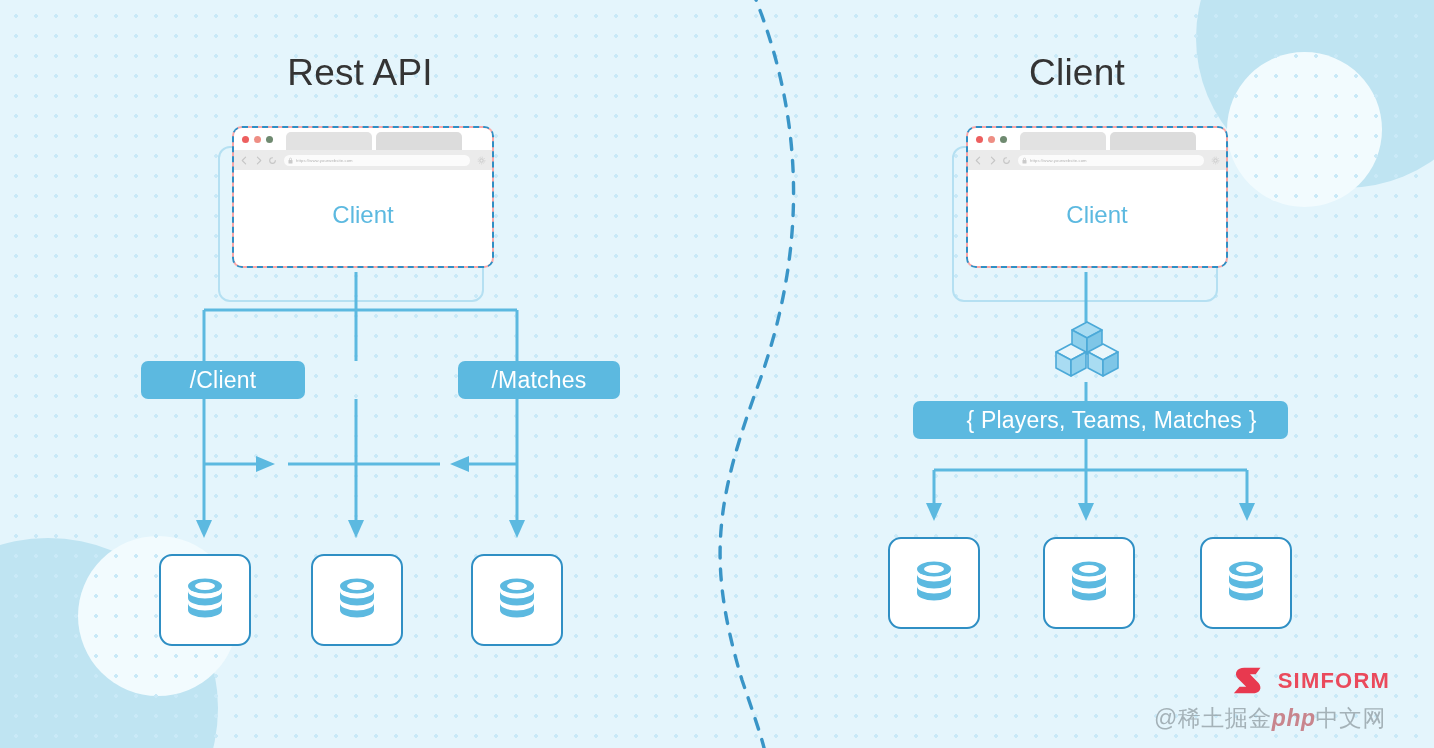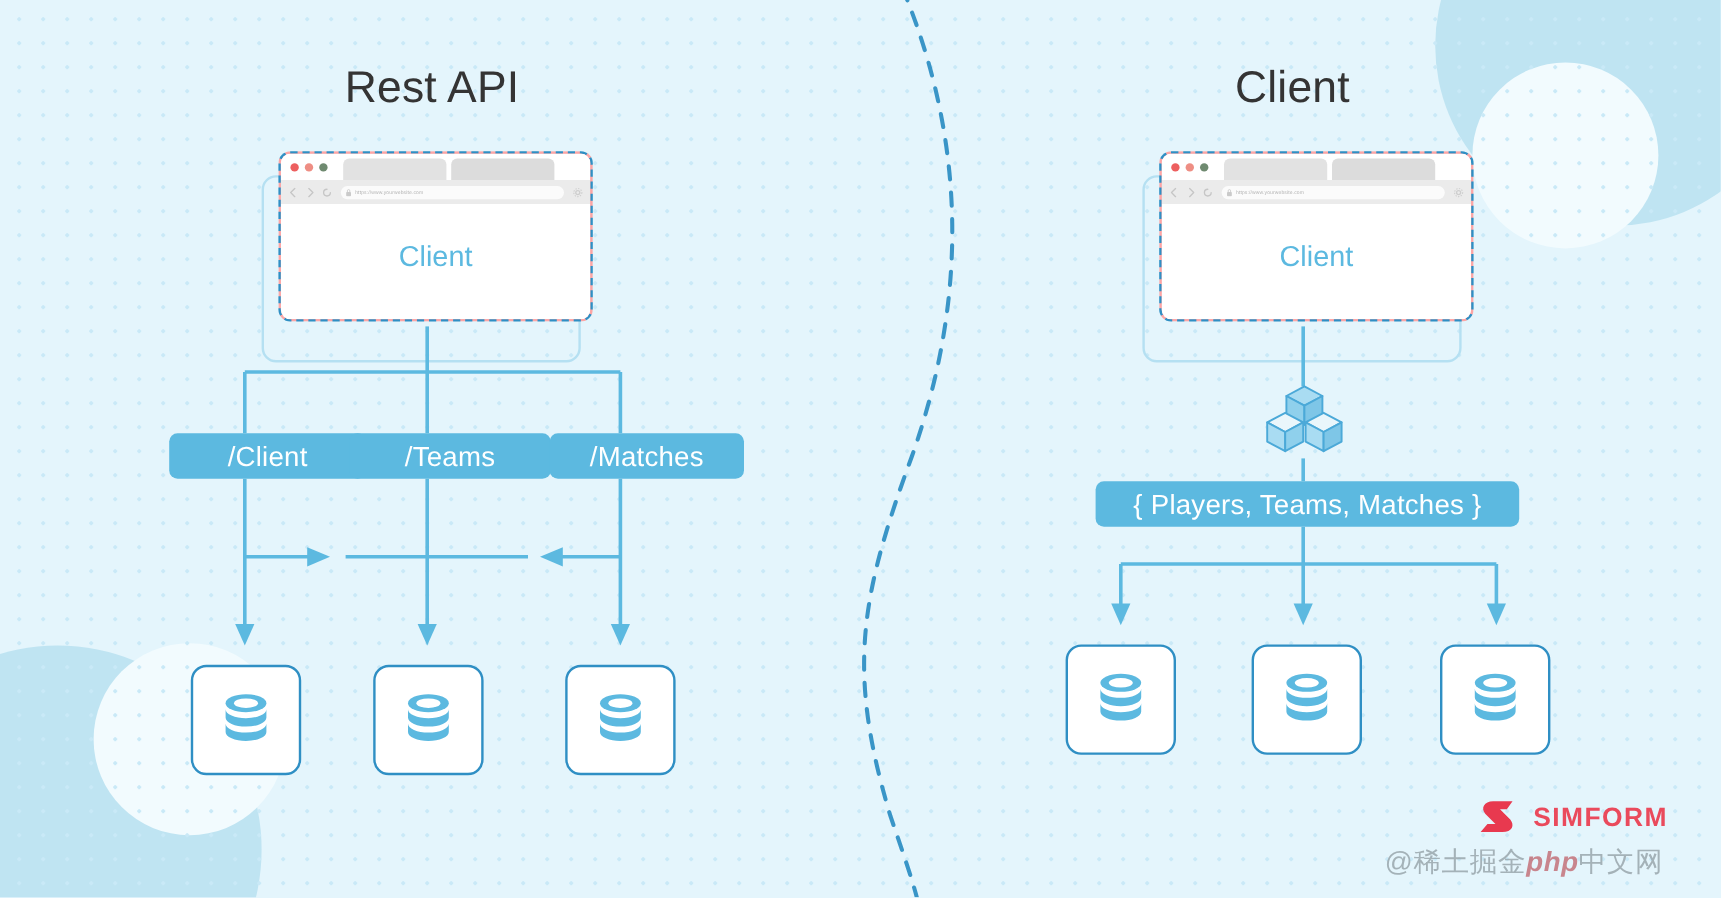--- a/index.html
+++ b/index.html
@@ -206,20 +206,21 @@
     color: #ffffff;
     border-radius: 7px;
     display: flex;
     align-items: center;
     justify-content: center;
     font-size: 23px;
     font-weight: 400;
     letter-spacing: .2px;
     z-index: 8;
     white-space: nowrap;
+    padding-left: 22px;
   }
   .pill-rest { height: 38px; top: 361px; padding: 0 18px; }
   #pill-players { left: 141px; width: 128px; }
   #pill-teams   { left: 291px; width: 132px; }
   #pill-matches { left: 458px; width: 126px; }
   #pill-graphql {
     left: 913px; top: 401px;
     width: 353px; height: 38px;
     font-size: 23px;
   }
@@ -365,21 +366,20 @@
             <circle cx="8" cy="8" r="6" fill="none" stroke="#9a9a9a" stroke-width="1.6" stroke-dasharray="2 2"></circle>
           </svg>
         </div>
         <div class="win-body">
           <span class="client-label">Client</span>
         </div>
       </div>
     </div>
 
     <div class="pill pill-rest" id="pill-players">/Client</div>
-    <div class="pill pill-rest" id="pill-teams">/Teams</div>
     <div class="pill pill-rest" id="pill-matches">/Matches</div>
 
     <div class="db-card db-rest" id="db-r1">
       <svg width="46" height="52" viewBox="0 0 46 52">
         <ellipse cx="23" cy="12" rx="17" ry="7.5" fill="#5cb9e0"></ellipse>
         <ellipse cx="23" cy="12" rx="10" ry="4" fill="#ffffff"></ellipse>
         <path d="M6 17 v7 a17 7.5 0 0 0 34 0 v-7 a17 7.5 0 0 1 -34 0 z" fill="#5cb9e0"></path>
         <path d="M6 29 v7 a17 7.5 0 0 0 34 0 v-7 a17 7.5 0 0 1 -34 0 z" fill="#5cb9e0"></path>
       </svg>
     </div>

